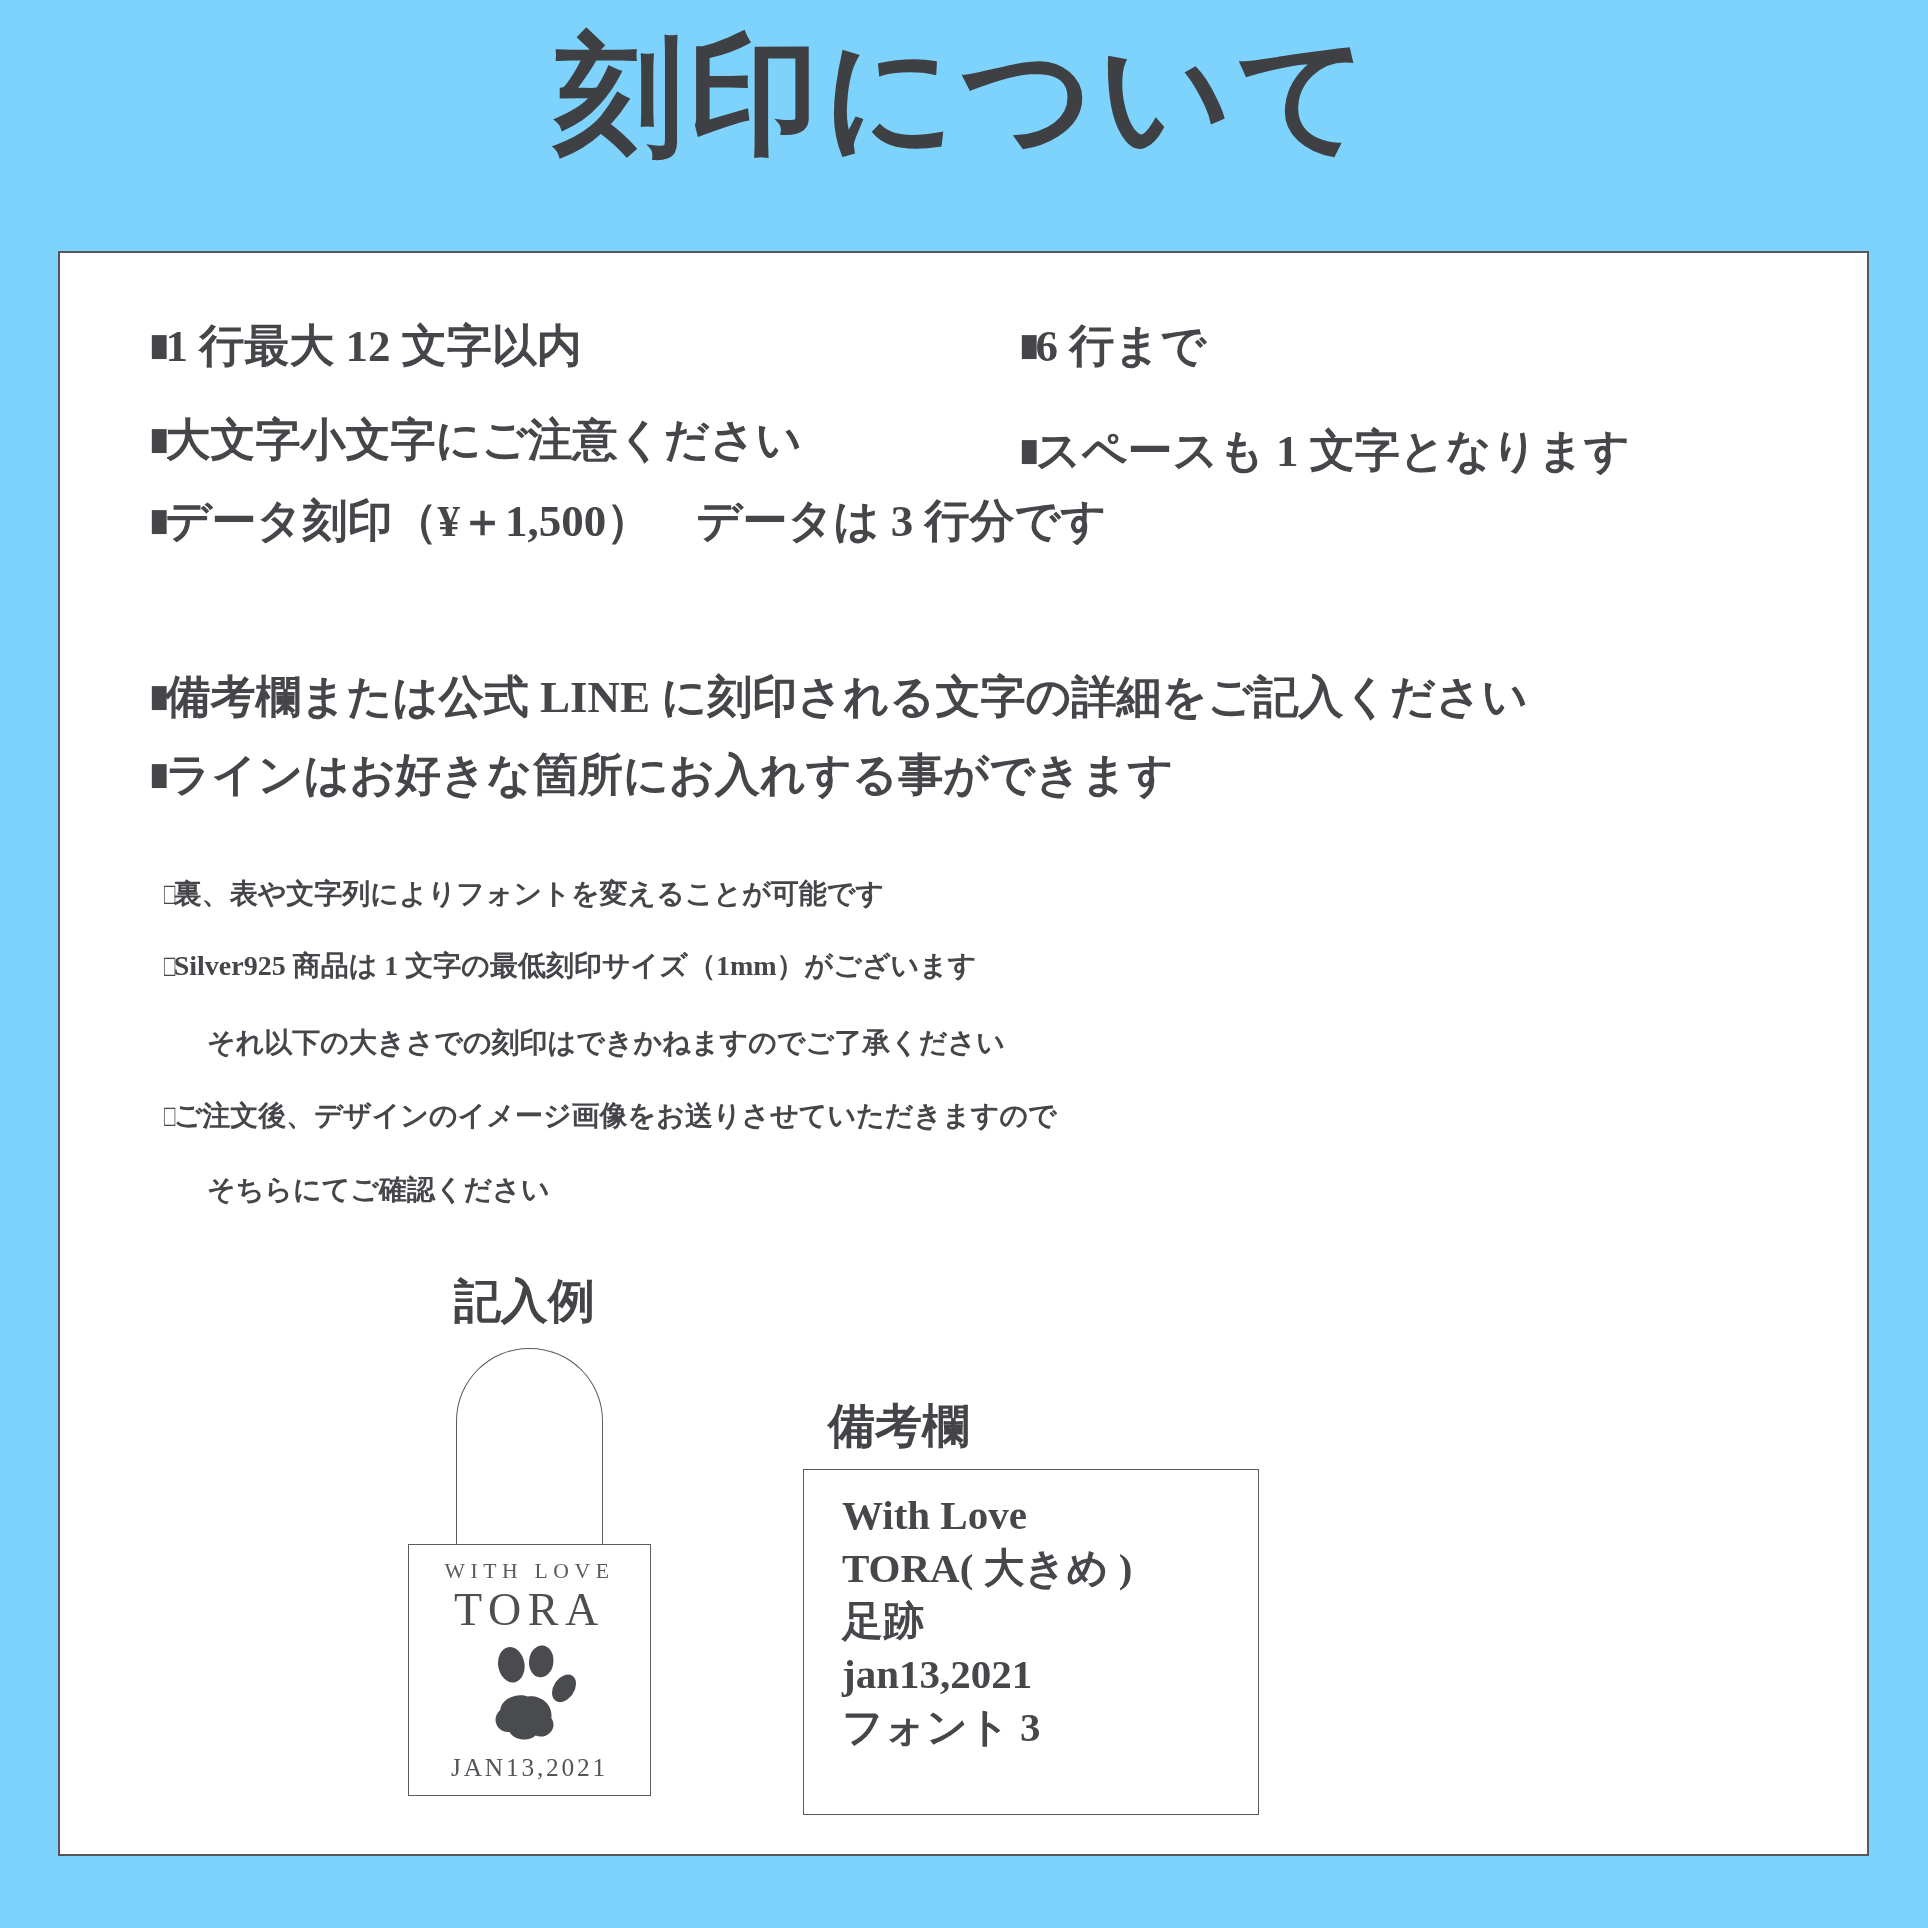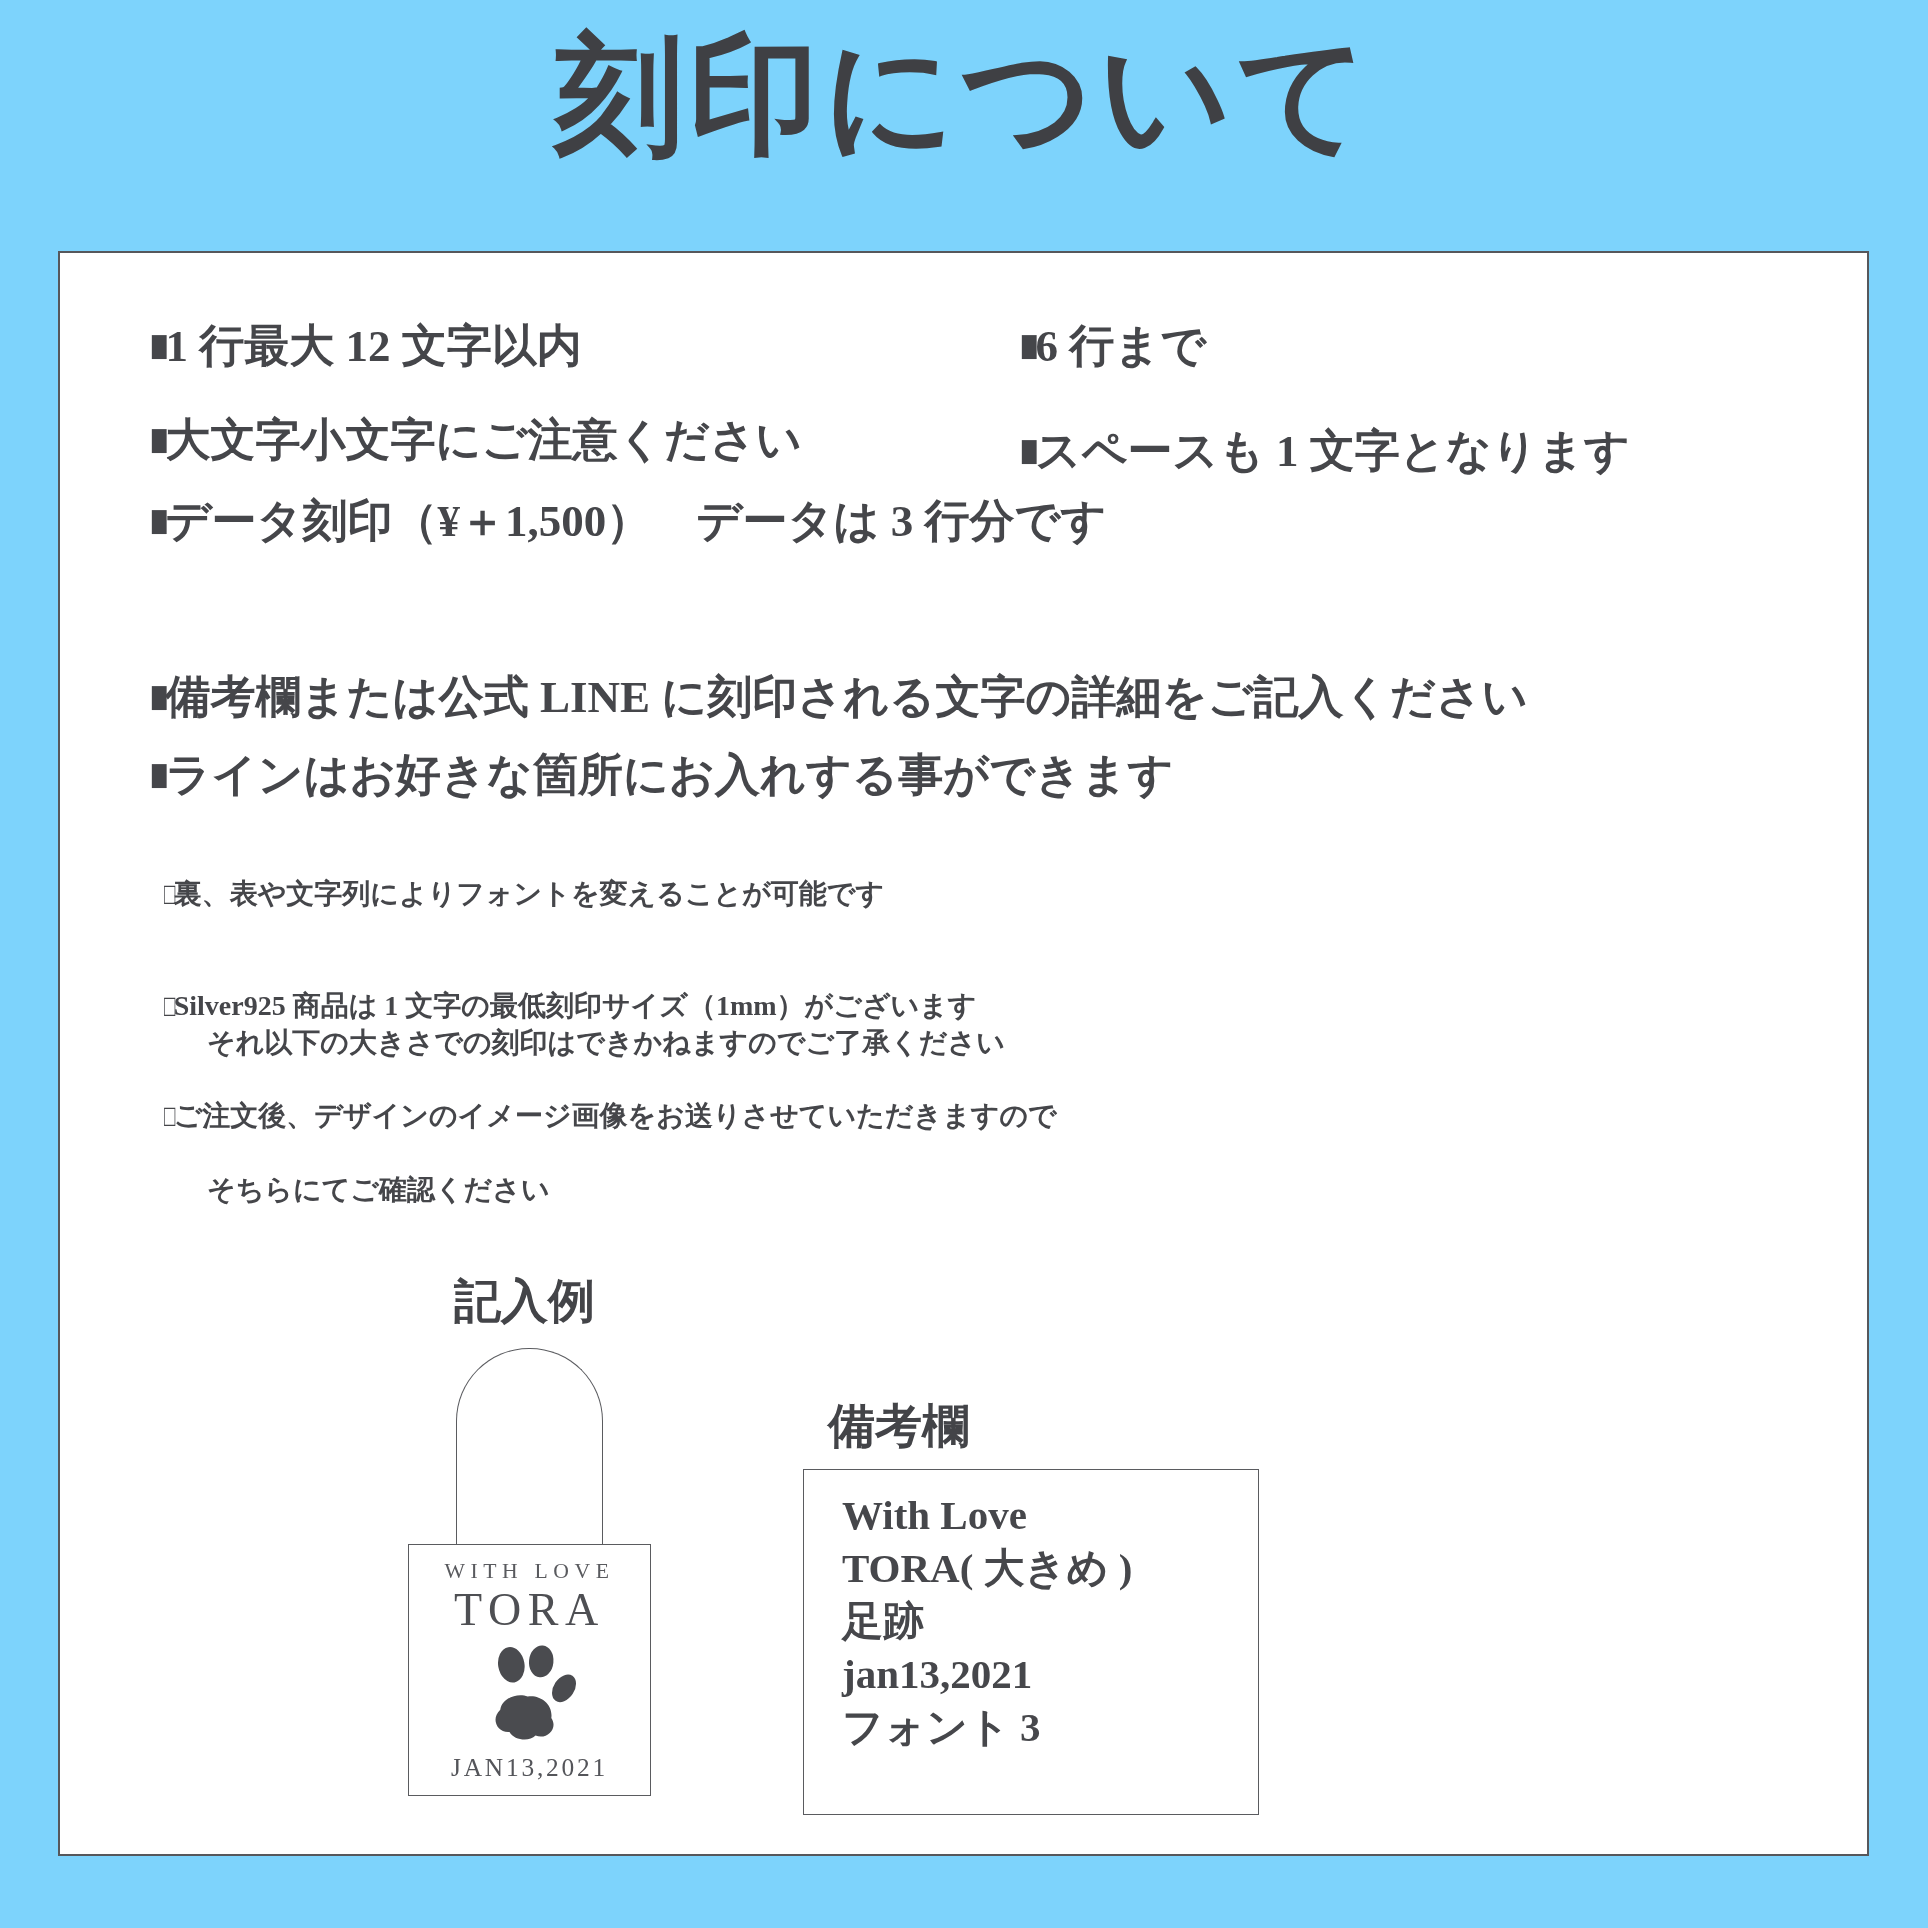--- a/index.html
+++ b/index.html
@@ -61,21 +61,21 @@
 
     <div class="line fs-a" style="left:90px; top:243px;"><span class="marker">■</span><span>データ刻印（¥＋1,500）　データは 3 行分です</span></div>
 
 
     <div class="line fs-a" style="left:90px; top:419px;"><span class="marker">■</span><span>備考欄または公式 LINE に刻印される文字の詳細をご記入ください</span></div>
 
     <div class="line fs-a" style="left:90px; top:497px;"><span class="marker">■</span><span>ラインはお好きな箇所にお入れする事ができます</span></div>
 
     <div class="line fs-b" style="left:104px; top:625px;"><span class="marker">□</span><span>裏、表や文字列によりフォントを変えることが可能です</span></div>
 
-    <div class="line fs-b" style="left:104px; top:697px;margin-top:40px;"><span class="marker">□</span><span>Silver925 商品は 1 文字の最低刻印サイズ（1mm）がございます</span></div>
+    <div class="line fs-b" style="left:104px; top:697px;"><span class="marker">□</span><span>Silver925 商品は 1 文字の最低刻印サイズ（1mm）がございます</span></div>
 
     <div class="line fs-b" style="left:147px; top:774px;"><span>それ以下の大きさでの刻印はできかねますのでご了承ください</span></div>
 
     <div class="line fs-b" style="left:104px; top:847px;"><span class="marker">□</span><span>ご注文後、デザインのイメージ画像をお送りさせていただきますので</span></div>
 
     <div class="line fs-b" style="left:147px; top:921px;"><span>そちらにてご確認ください</span></div>
 
     <div class="fig-label" style="left:394px; top:1017px;">記入例</div>
 
     <div class="tag-loop"></div>

